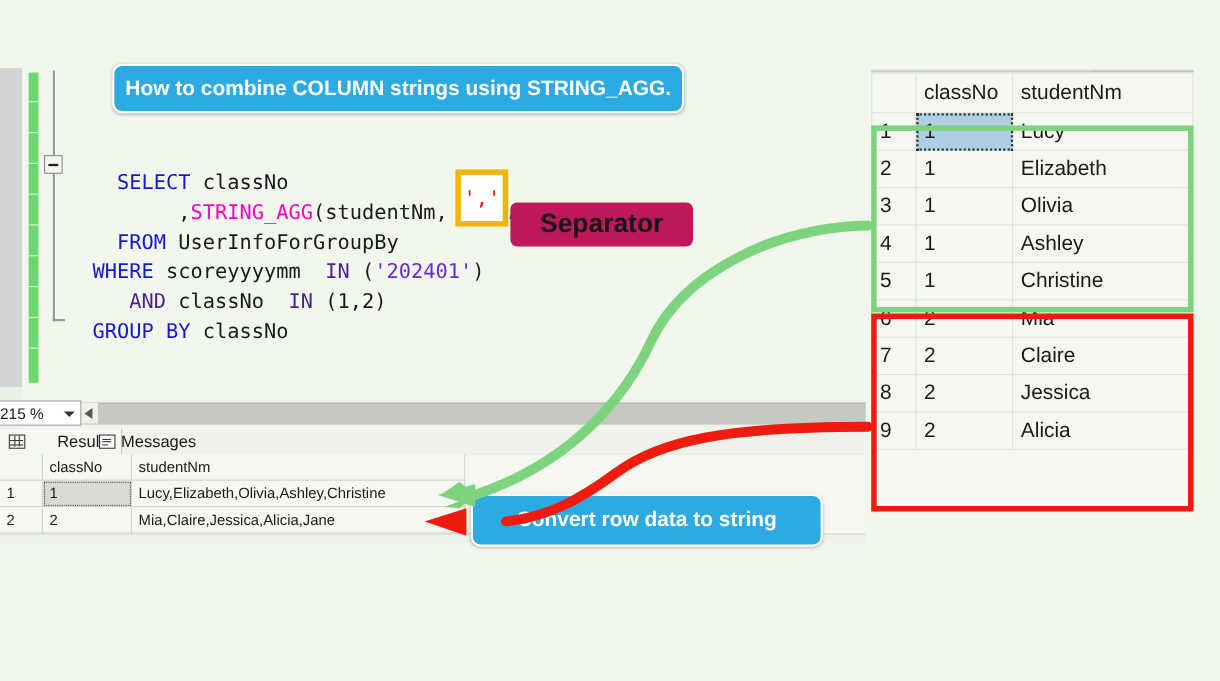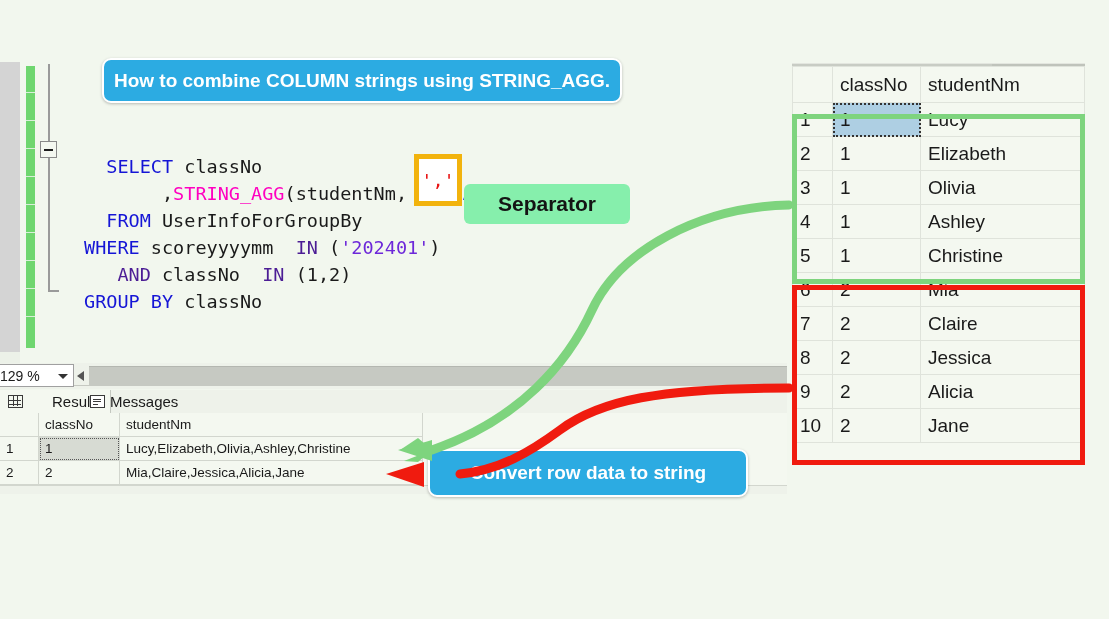--- a/index.html
+++ b/index.html
@@ -35,22 +35,22 @@
 
   
   #sep-box{position:absolute;left:414px;top:154px;width:48px;height:52px;
     border:5px solid #f2b30d;box-sizing:border-box;background:#ffffff;}
   #sep-text{position:absolute;left:414px;top:154px;width:48px;height:52px;
     display:flex;align-items:center;justify-content:center;
     font-family:"DejaVu Sans Mono","Liberation Mono",monospace;font-size:18.5px;}
   #sep-text .q{color:#e81313;}
 
   #sep-label{position:absolute;left:464px;top:184px;width:166px;height:40px;
-    background:#86efac;border-radius:6px;display:flex;align-items:center;justify-content:center;
-    font-size:21px;font-weight:bold;color:#141414;}
+    background:#be185d;border-radius:6px;display:flex;align-items:center;justify-content:center;
+    font-size:24px;font-weight:bold;color:#141414;}
 
   
   #title-callout{position:absolute;left:102px;top:58px;width:516px;height:41px;
     background:#2cabe2;border:2px solid #ffffff;border-radius:9px;
     display:flex;align-items:center;justify-content:center;
     box-shadow:0 1px 3px rgba(0,0,0,.25);
     color:#ffffff;font-size:19px;font-weight:bold;}
 
   
   #convert-callout{position:absolute;left:428px;top:449px;width:316px;height:44px;
@@ -165,21 +165,21 @@
 </div>
 
 <div id="title-callout">How to combine COLUMN strings using STRING_AGG.</div>
 
 <div id="zoom-strip"></div>
 <div id="hscroll"></div>
 <div id="hscroll-left">
   <div class="tri"></div>
 </div>
 <div id="zoom-select">
-  <span>129 %</span>
+  <span>215 %</span>
   <span class="caret"></span>
 </div>
 
 <div id="tabbar">
   <div class="tab" id="tab-results">
     <span class="gi grid-ico">
       <i style="left:0;top:3.5px;width:12.4px;height:1.2px"></i>
       <i style="left:0;top:7.5px;width:12.4px;height:1.2px"></i>
       <i style="left:4px;top:0;width:1.2px;height:10.4px"></i>
       <i style="left:8px;top:0;width:1.2px;height:10.4px"></i>
@@ -273,25 +273,20 @@
         <tr>
           <td class="rnum">8</td>
           <td class="ccls">2</td>
           <td>Jessica</td>
         </tr>
         <tr>
           <td class="rnum">9</td>
           <td class="ccls">2</td>
           <td>Alicia</td>
         </tr>
-        <tr>
-          <td class="rnum">10</td>
-          <td class="ccls">2</td>
-          <td>Jane</td>
-        </tr>
       </tbody>
   </table>
 </div>
 <div id="green-box"></div>
 <div id="red-box"></div>
 
 <div id="convert-callout">Convert row data to string</div>
 
 <svg id="arrows" viewBox="0 0 1109 619" xmlns="http://www.w3.org/2000/svg">
 

